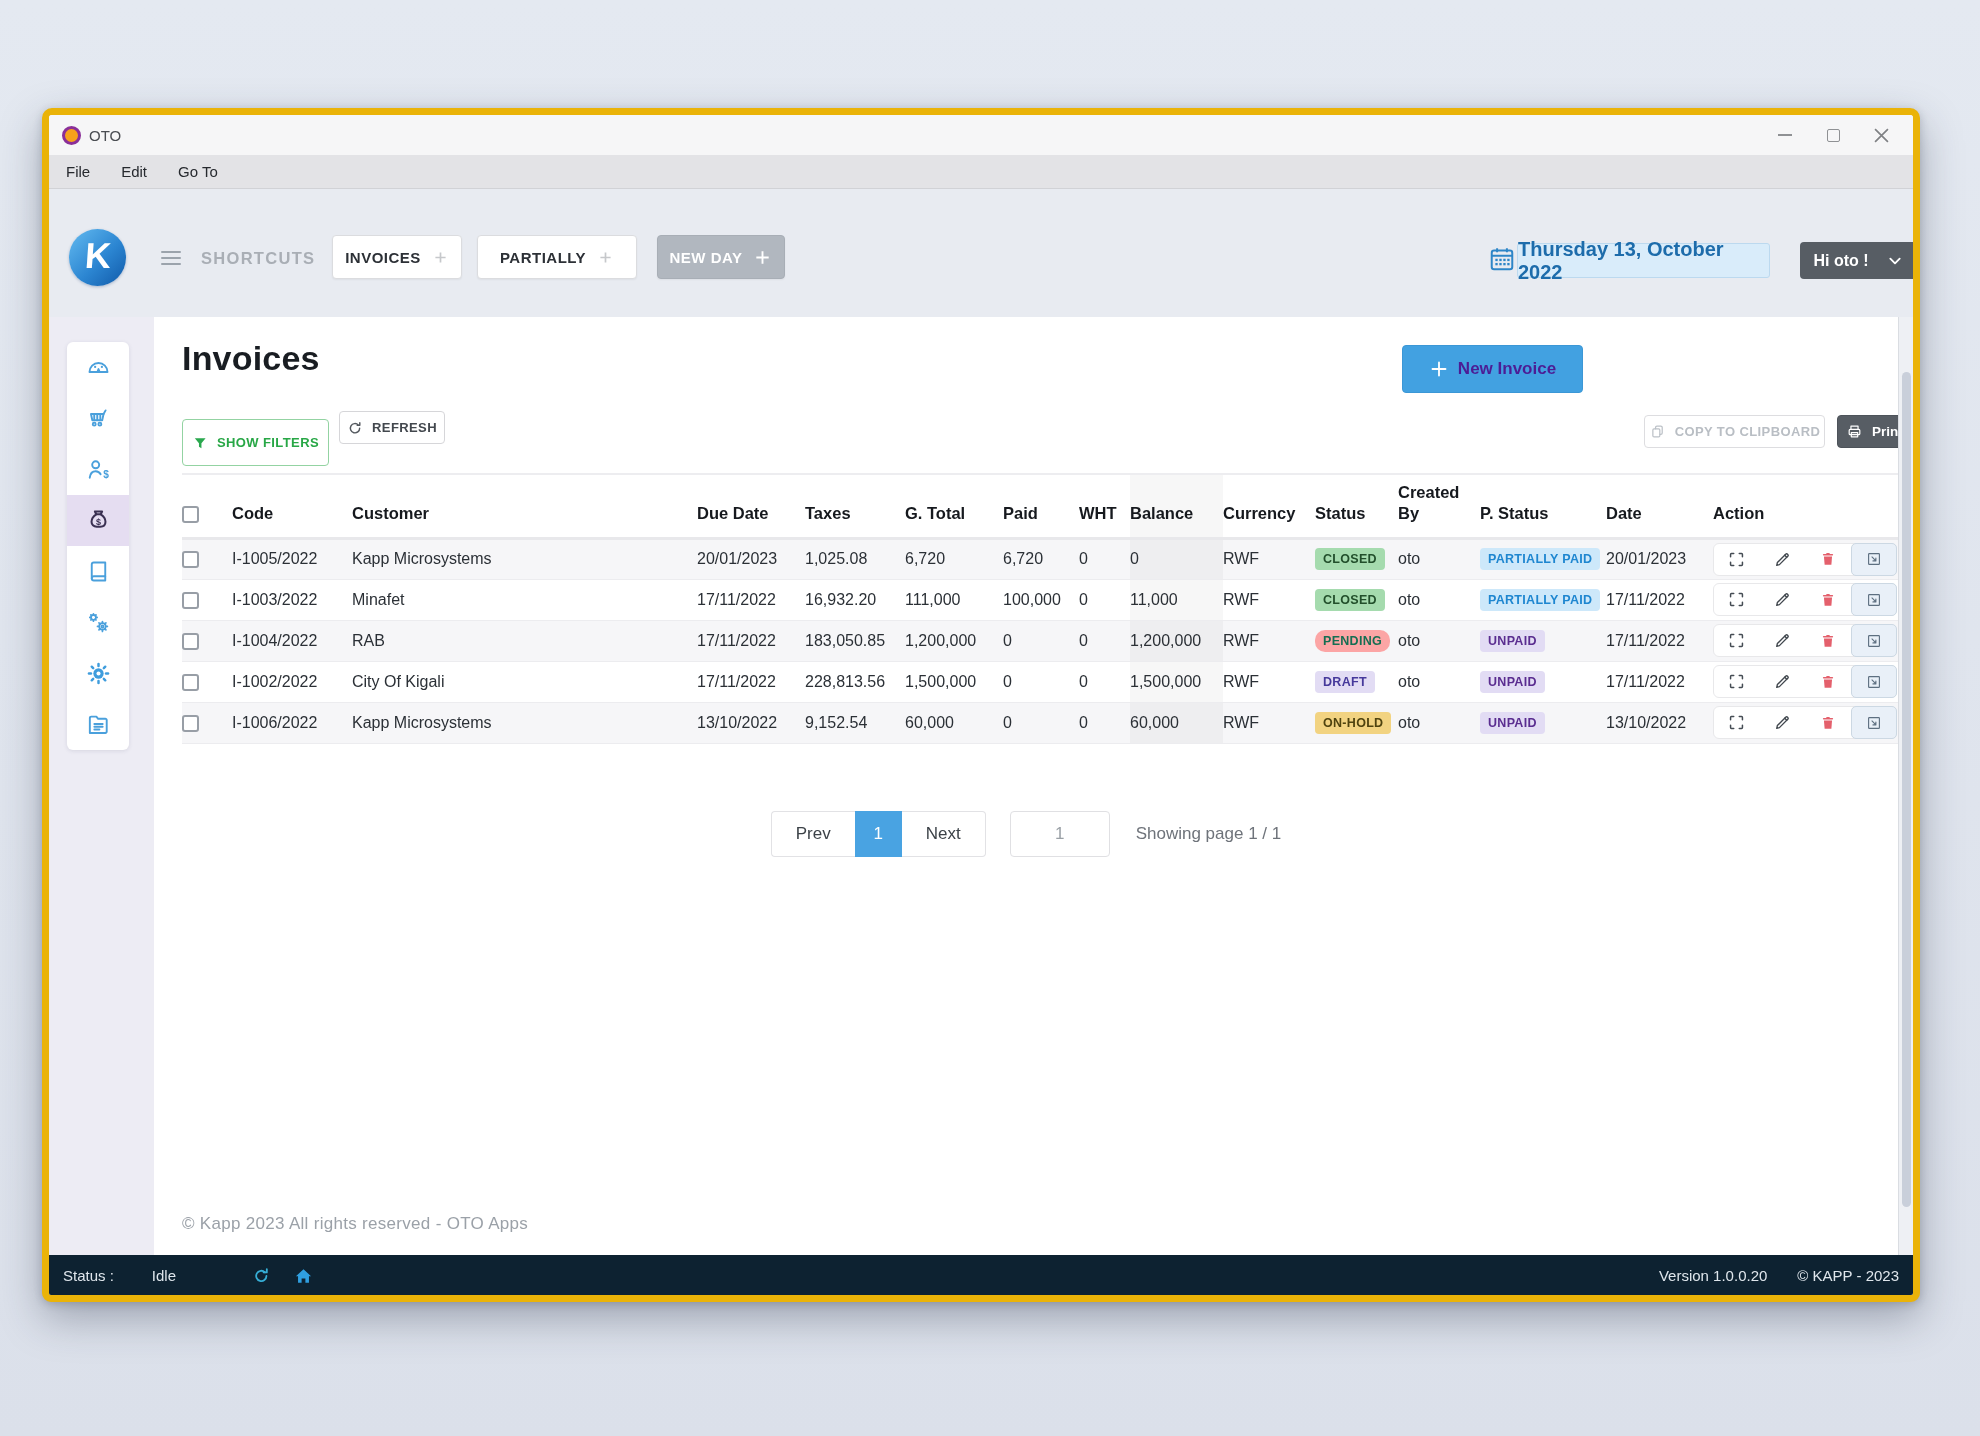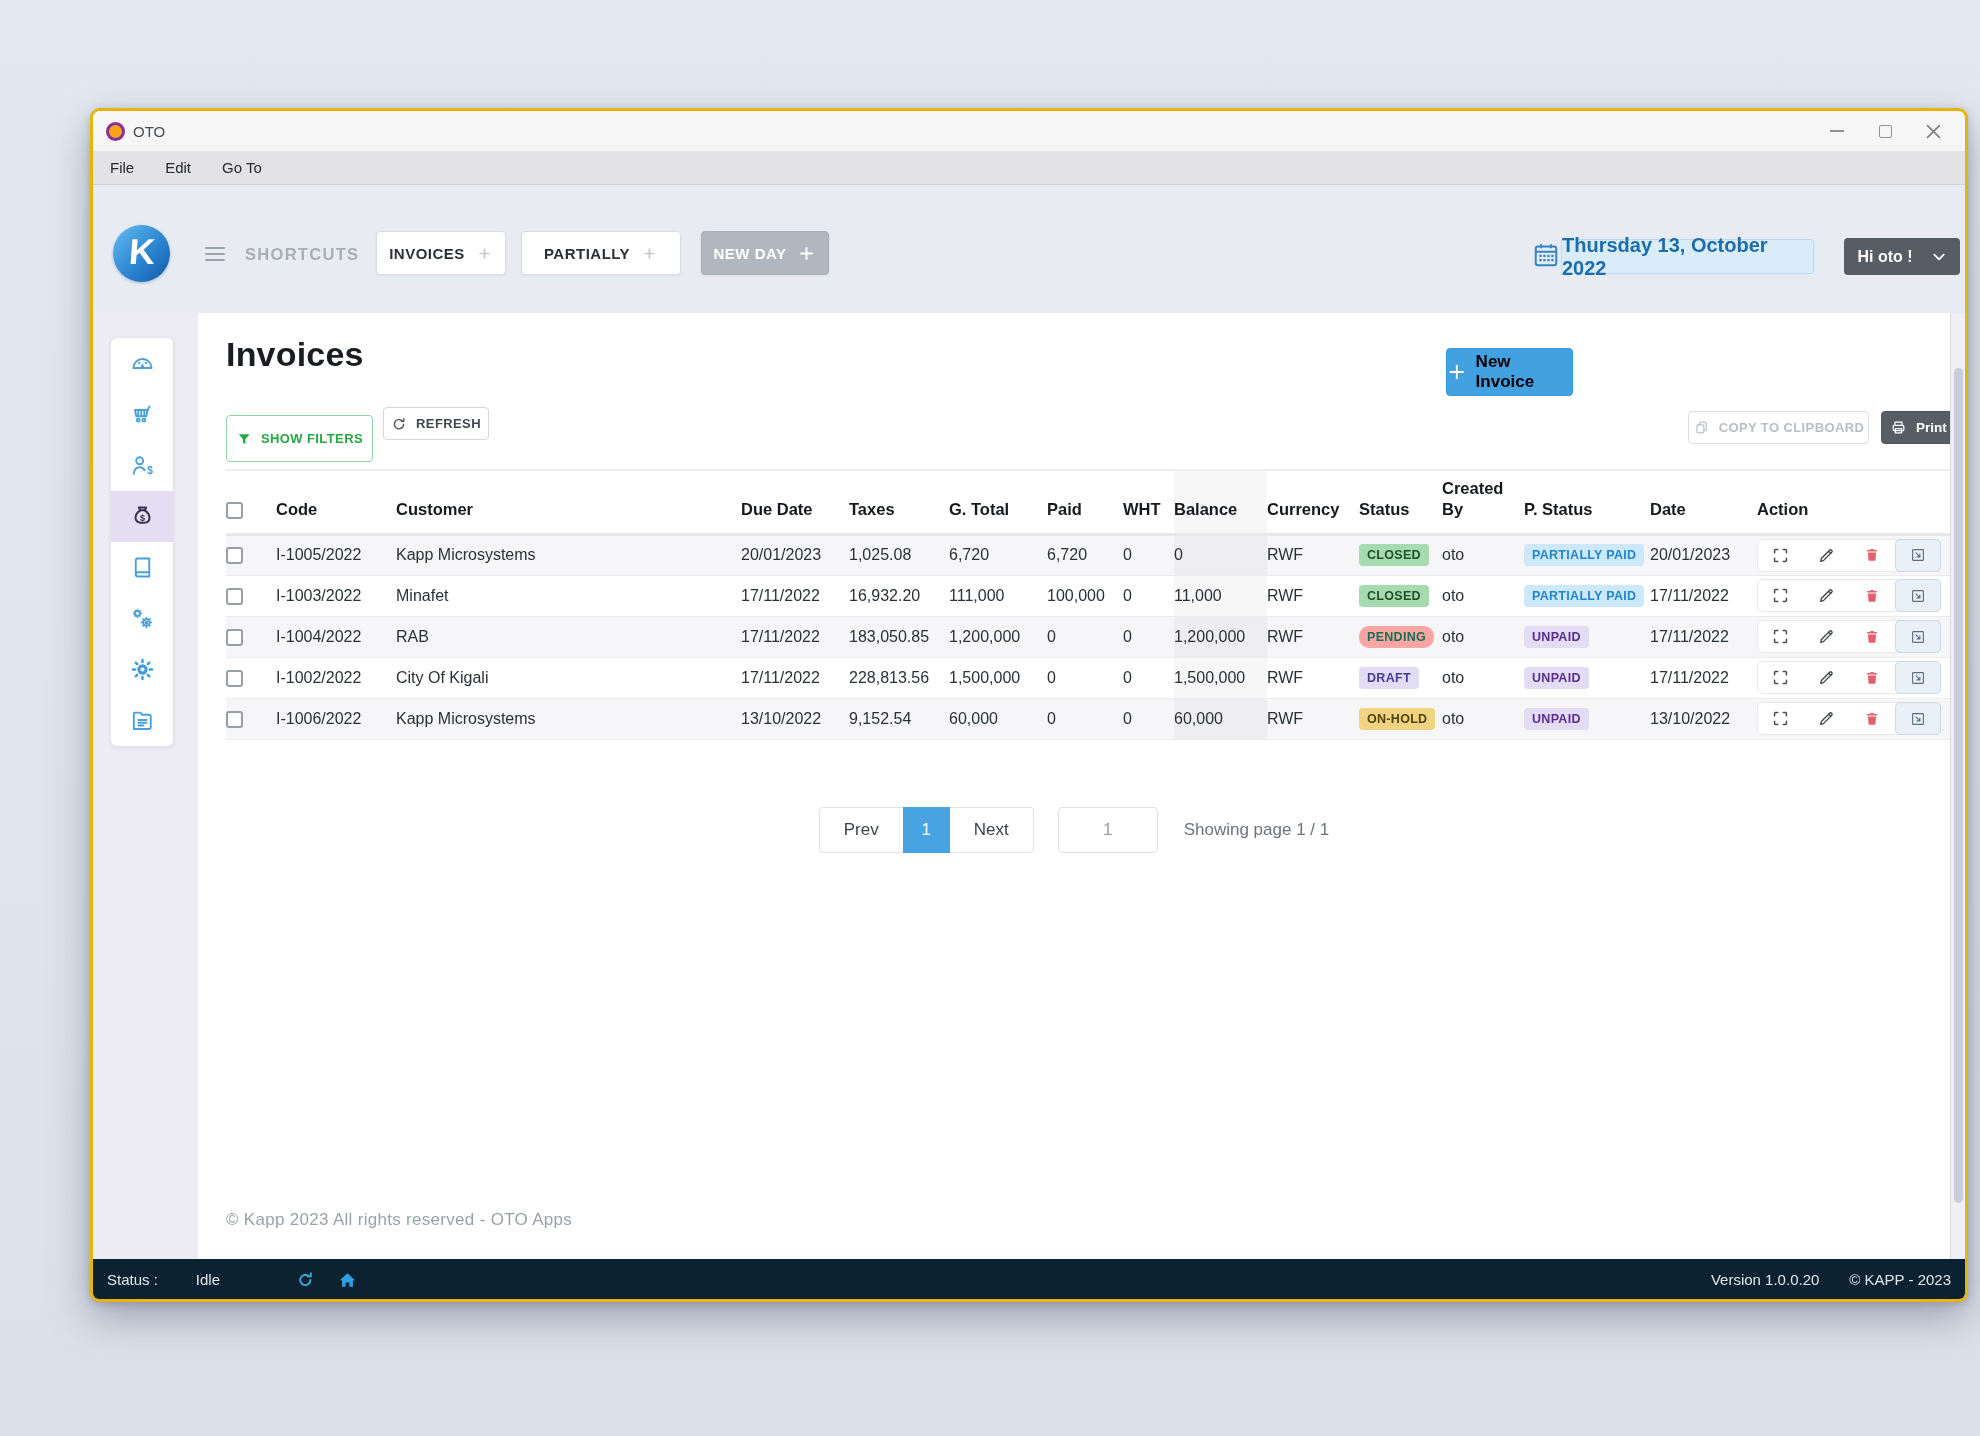--- a/index.html
+++ b/index.html
@@ -6,22 +6,21 @@
   html,body { width:1980px; height:1436px; }
   body {
     background: linear-gradient(180deg,#e4e9f1 0%,#dbe0ea 100%);
     font-family: "Liberation Sans", sans-serif;
     position: relative; overflow: hidden;
   }
   .window {
     position:absolute; left:42px; top:108px; width:1878px; height:1194px;
     border-radius:10px 10px 9px 9px; overflow:hidden; background:#fff;
     box-shadow:0 16px 42px rgba(40,50,70,.35), 0 2px 8px rgba(40,50,70,.22);
-    border:3px solid #eab308;
-    margin-left:48px;
+    border:7px solid #eab308;
   }
   
   .titlebar { height:40px; background:#f6f6f7; display:flex; align-items:center; padding:0 8px 0 13px; }
   .app-icon { width:19px; height:19px; border-radius:50%; background:#f6a21c; border:3.5px solid #8a2f98; }
   .window-title { font-size:15px; color:#4a4d52; margin-left:8px; }
   .win-controls { margin-left:auto; display:flex; }
   .win-btn { width:48px; height:32px; display:flex; align-items:center; justify-content:center; }
   .min-glyph { width:14px; height:2px; background:#8f9194; }
   .max-glyph { width:13px; height:13px; border:1.7px solid #8f9194; border-radius:2px; }
   
@@ -63,22 +62,22 @@
     border-left:1px solid #dadde2; }
   .scroll-thumb { position:absolute; left:3px; top:55px; width:9px; height:835px; background:#c9cfda; border-radius:5px; }
   .main { position:absolute; left:105px; top:0; right:15px; bottom:0; background:#fff; }
   .page-title { position:absolute; left:28px; top:22px; font-size:34px; font-weight:800; color:#191d22; letter-spacing:.2px; }
   .btn { display:flex; align-items:center; justify-content:center; gap:9px; border-radius:4px; cursor:pointer;
     font-weight:700; background:#fff; border:1px solid #d6d6d9; }
   .btn-showfilters { position:absolute; left:28px; top:102px; width:147px; height:47px;
     border:1px solid #93d3a2; color:#28a746; font-size:13px; letter-spacing:.4px; }
   .btn-refresh { position:absolute; left:185px; top:94px; width:106px; height:33px;
     color:#43484e; font-size:13px; letter-spacing:.4px; }
-  .btn-newinvoice { position:absolute; left:1248px; top:35px; width:127px; height:48px; background:#42a1e1;
-    border:1px solid #3b97d6; color:#000000; font-size:17px; }
+  .btn-newinvoice { position:absolute; left:1248px; top:28px; width:181px; height:48px; background:#42a1e1;
+    border:1px solid #3b97d6; color:#4c1d95; font-size:17px; }
   .search-box { position:absolute; left:1436px; top:35px; width:322px; height:48px; background:#fff;
     border:1px solid #d9d9dc; border-radius:4px; display:flex; align-items:center; padding:0 14px 0 18px; }
   .search-box input { flex:1; border:none; outline:none; font-size:17px; color:#3c4248;
     font-family:"Liberation Sans",sans-serif; }
   .search-box input::placeholder { color:#8a9099; }
   .btn-copy { position:absolute; left:1490px; top:98px; width:181px; height:33px;
     color:#b9bec4; font-size:13px; letter-spacing:.4px; border-color:#dddde0; }
   .btn-print { position:absolute; left:1683px; top:98px; width:75px; height:33px; background:#575d64;
     border-color:#4d535a; color:#fff; font-size:13.5px; }
   

